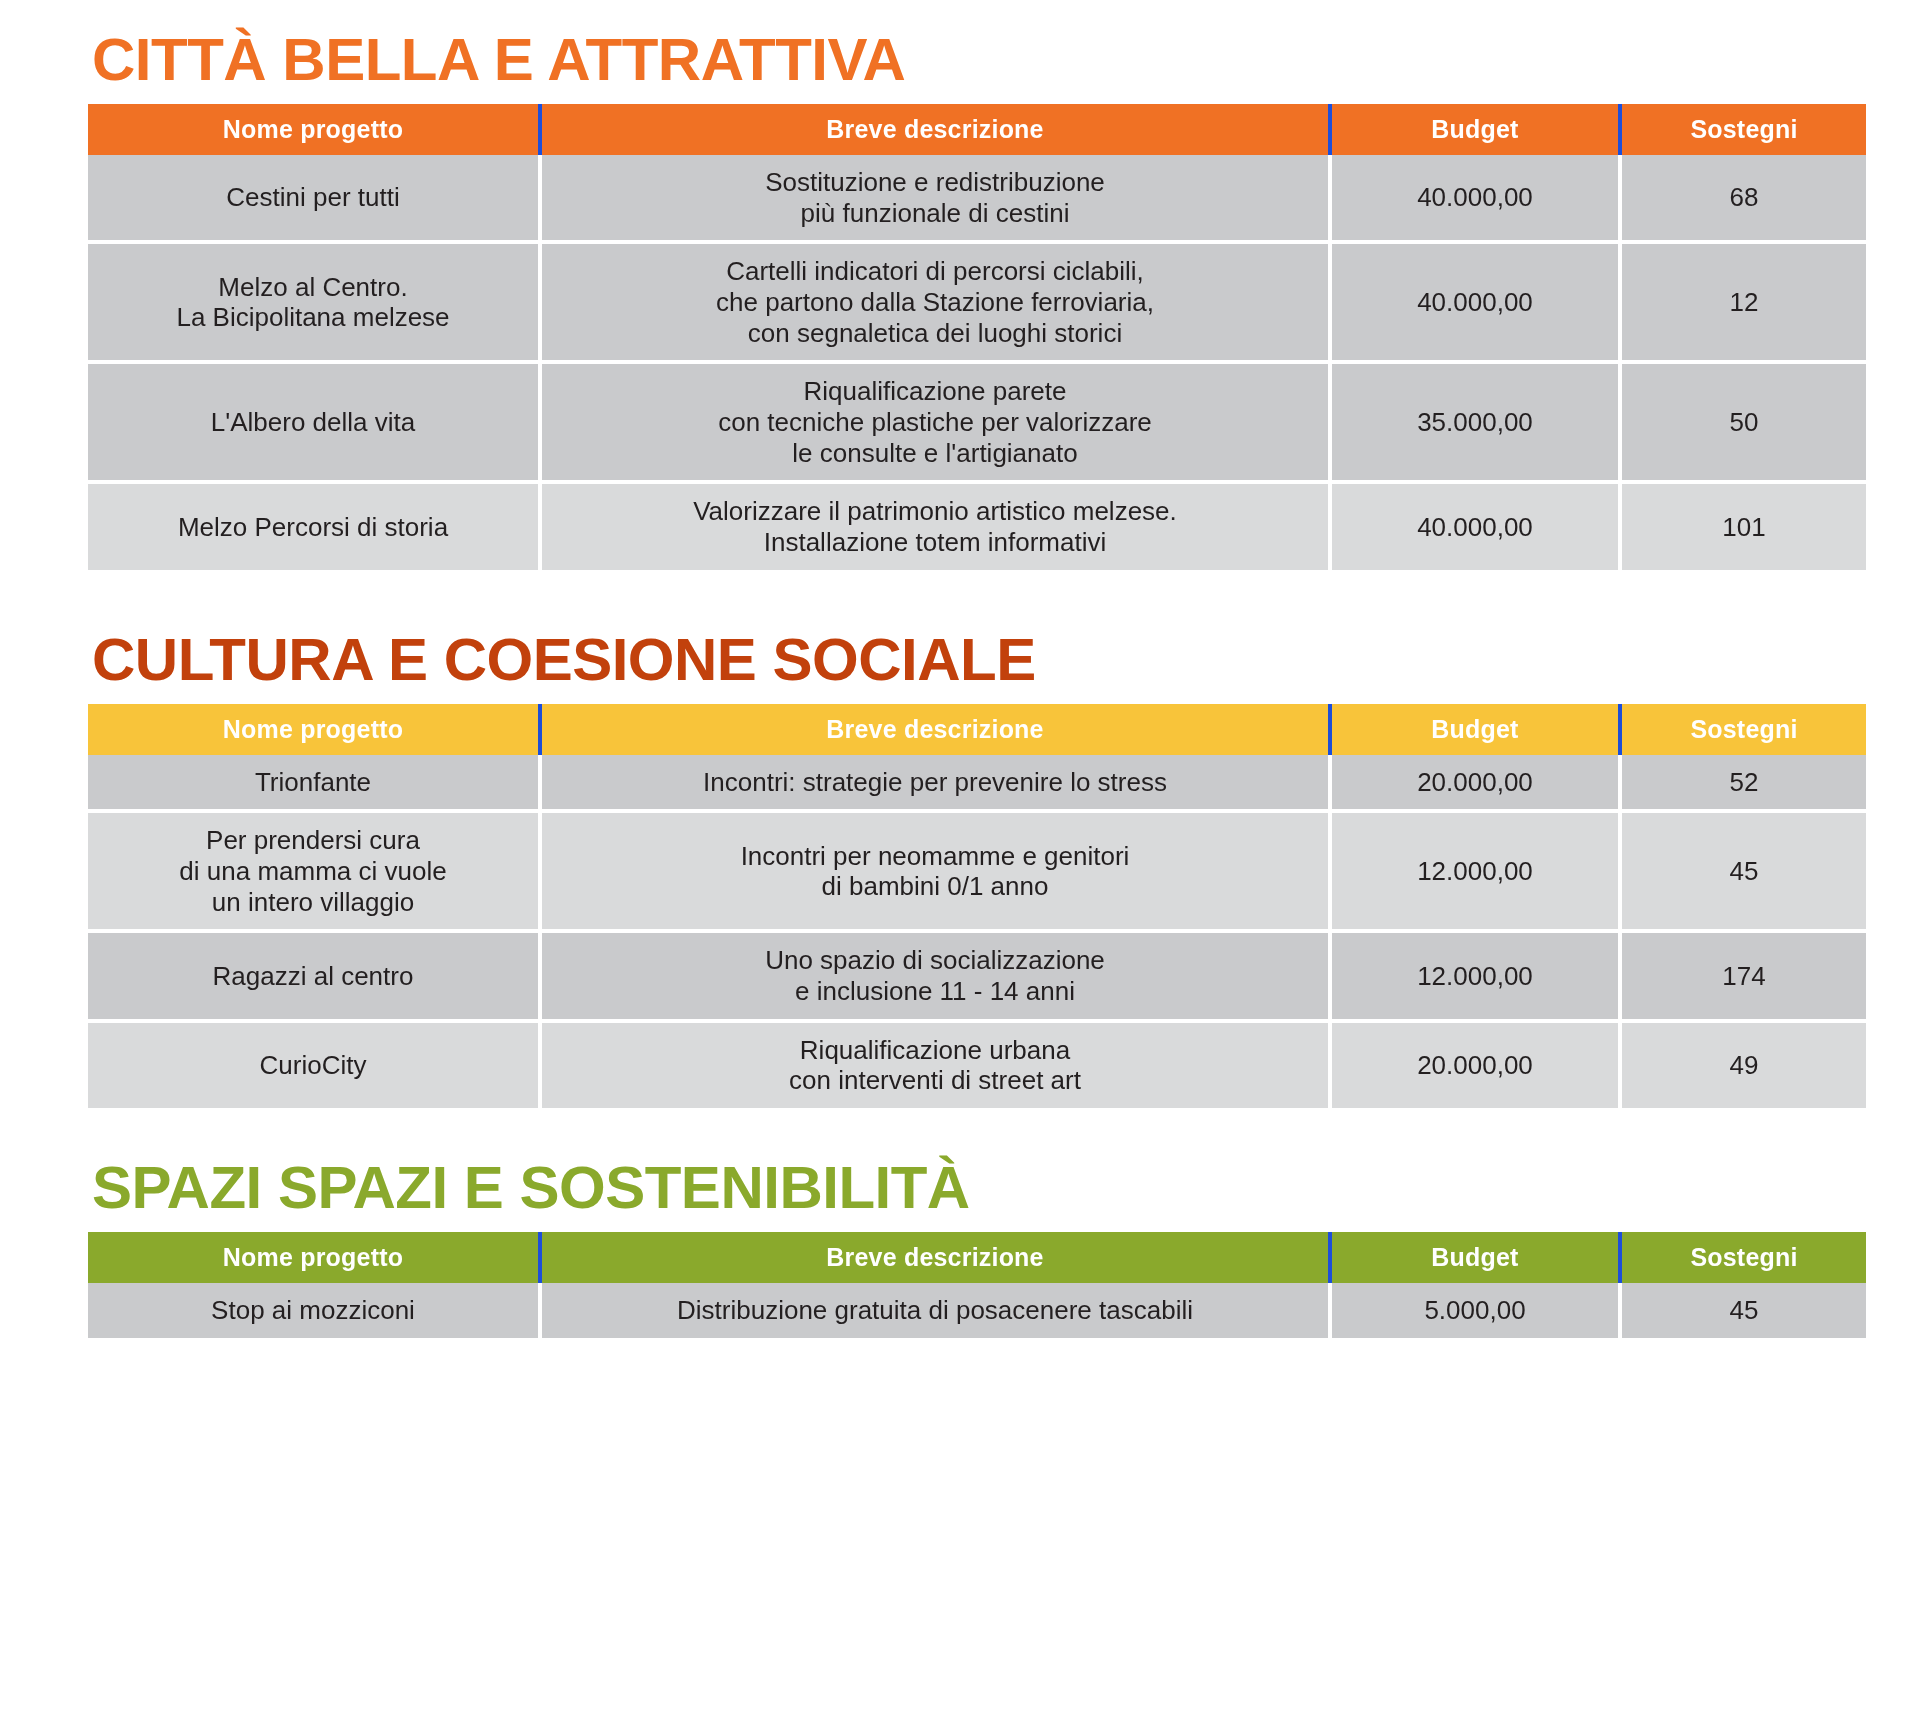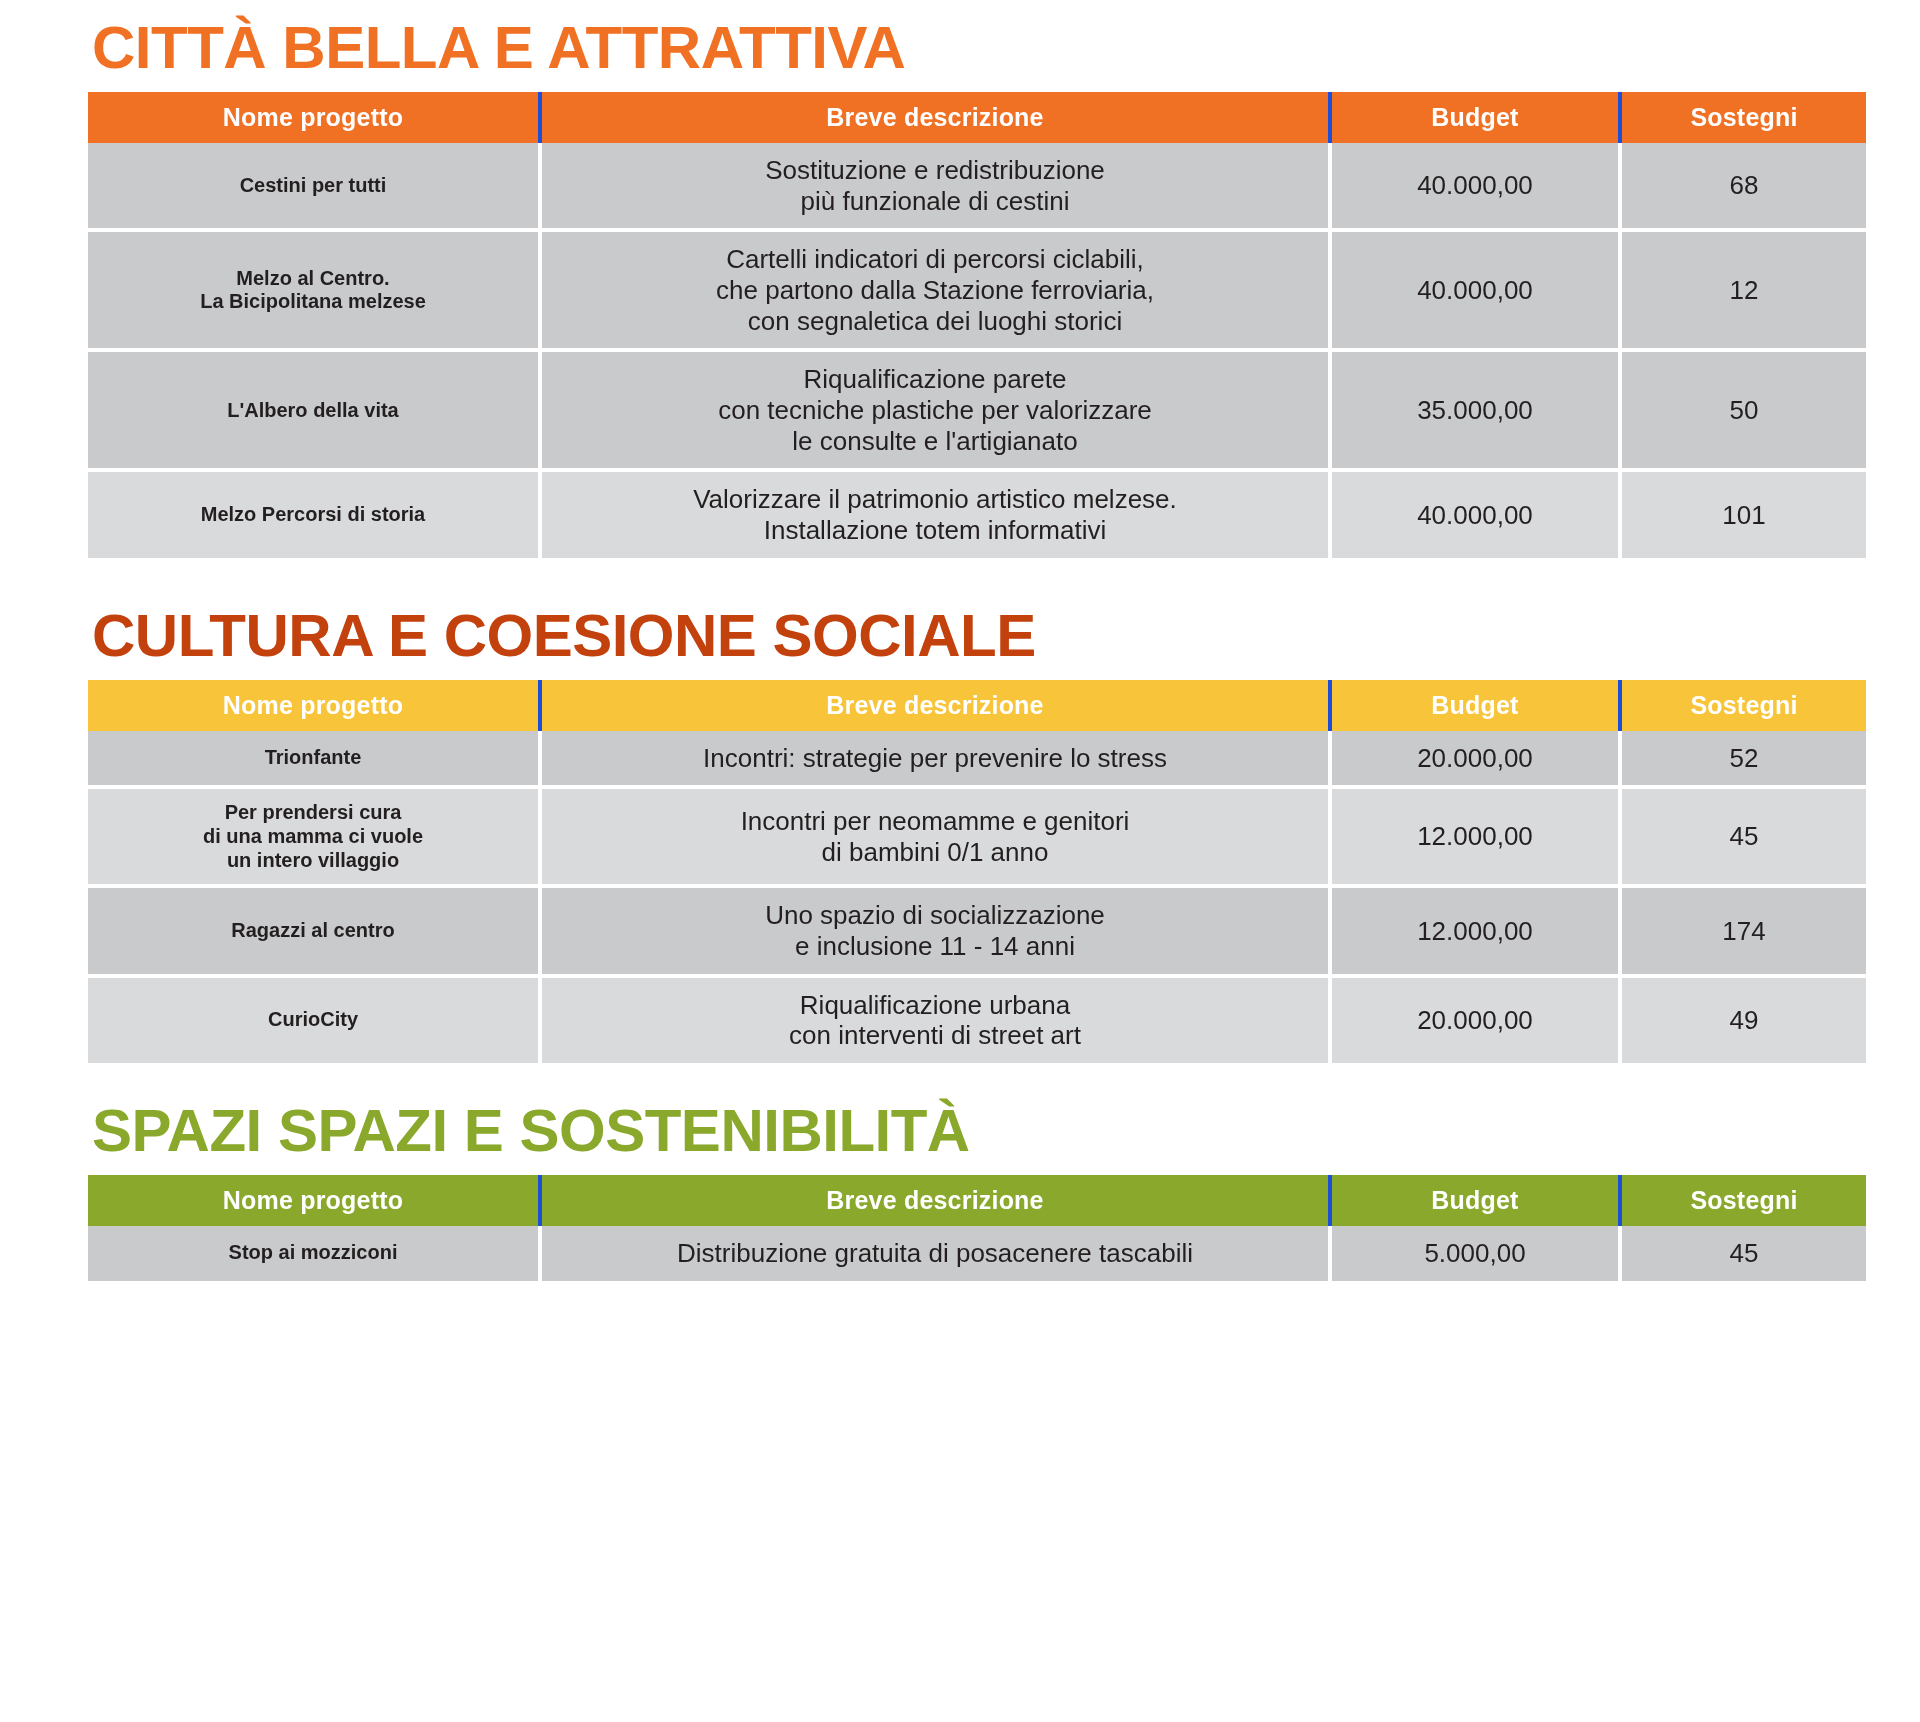--- a/index.html
+++ b/index.html
@@ -12,21 +12,21 @@
     height: 1722px;
     font-family: "Liberation Sans", sans-serif;
     color: #231f20;
     overflow: hidden;
   }
   .page {
     padding: 0 0 0 0;
     box-sizing: border-box;
   }
   .section {
-    margin: 4px 0 0 0;
+    margin: 16px 0 0 0;
   }
   .section-title {
     font-size: 60px;
     font-weight: bold;
     letter-spacing: -0.5px;
     line-height: 1.0;
     margin: 0 0 14px 92px;
     white-space: nowrap;
   }
   .sec-orange .section-title { color: #f07124; }
@@ -62,21 +62,21 @@
     font-size: 26px;
     text-align: center;
     padding: 12px 8px;
     border-right: 4px solid #ffffff;
     border-bottom: 4px solid #ffffff;
     line-height: 1.18;
     vertical-align: middle;
     color: #231f20;
   }
   tbody td:last-child { border-right: none; }
-  tbody td.name { font-weight: bold; font-size: 20px; }
+  tbody td.name { font-weight: normal; font-size: 26px; }
   tbody tr.row-a td { background: #c9cacc; }
   tbody tr.row-b td { background: #d9dadb; }
   tbody tr:last-child td { border-bottom: none; }
 
   .gap-sm { height: 34px; }
   .gap-md { height: 44px; }
   .top-pad { height: 14px; }
 </style>
 </head>
 <body>

